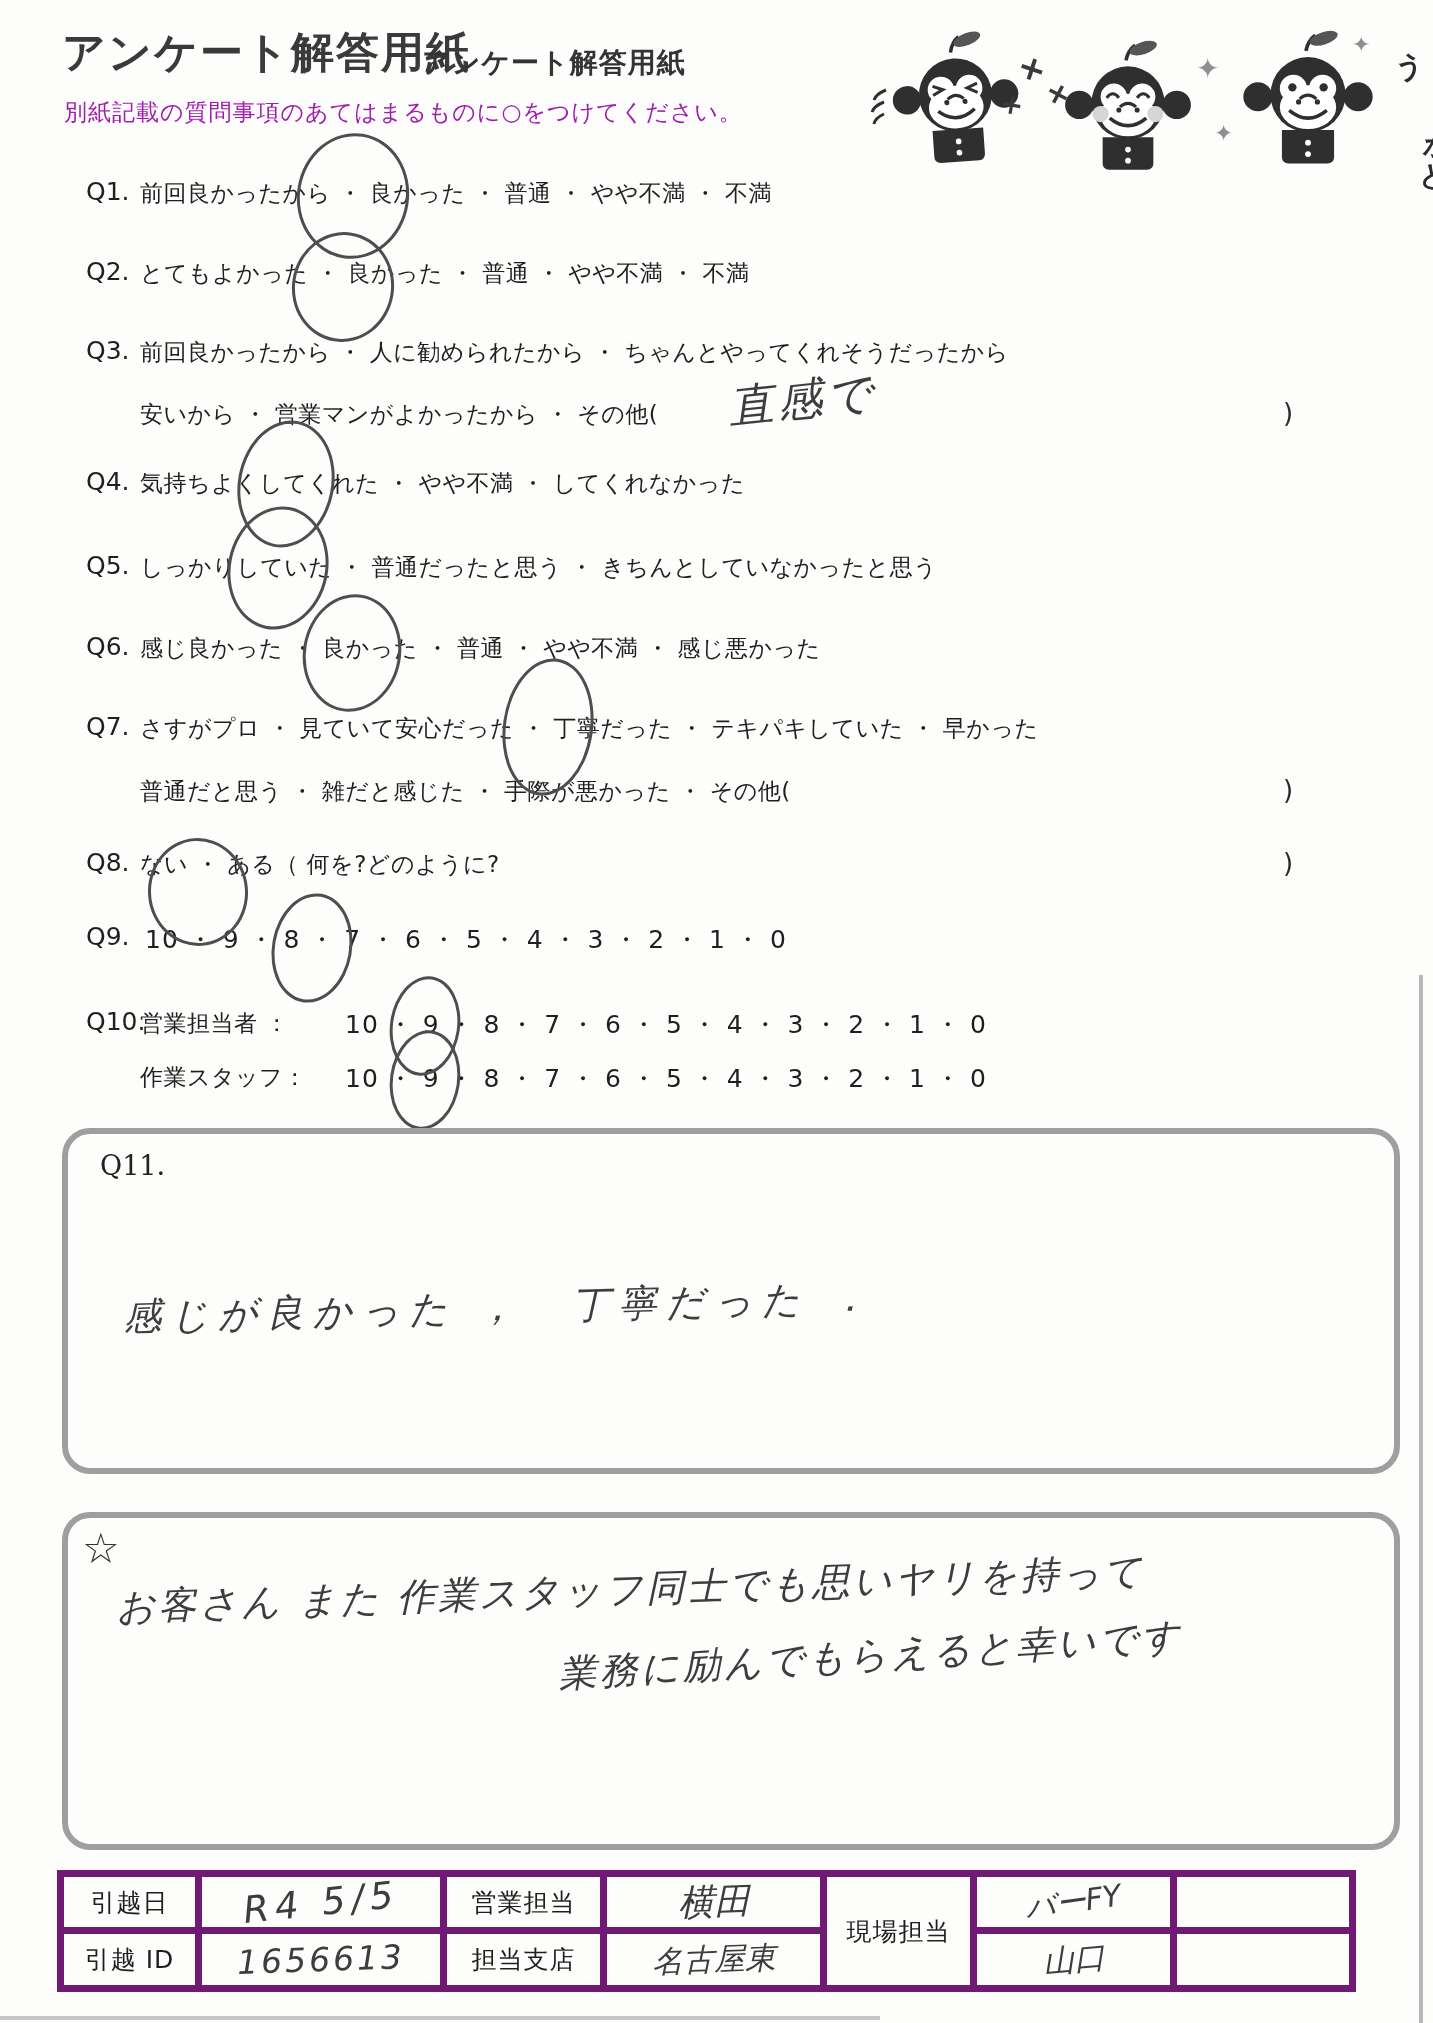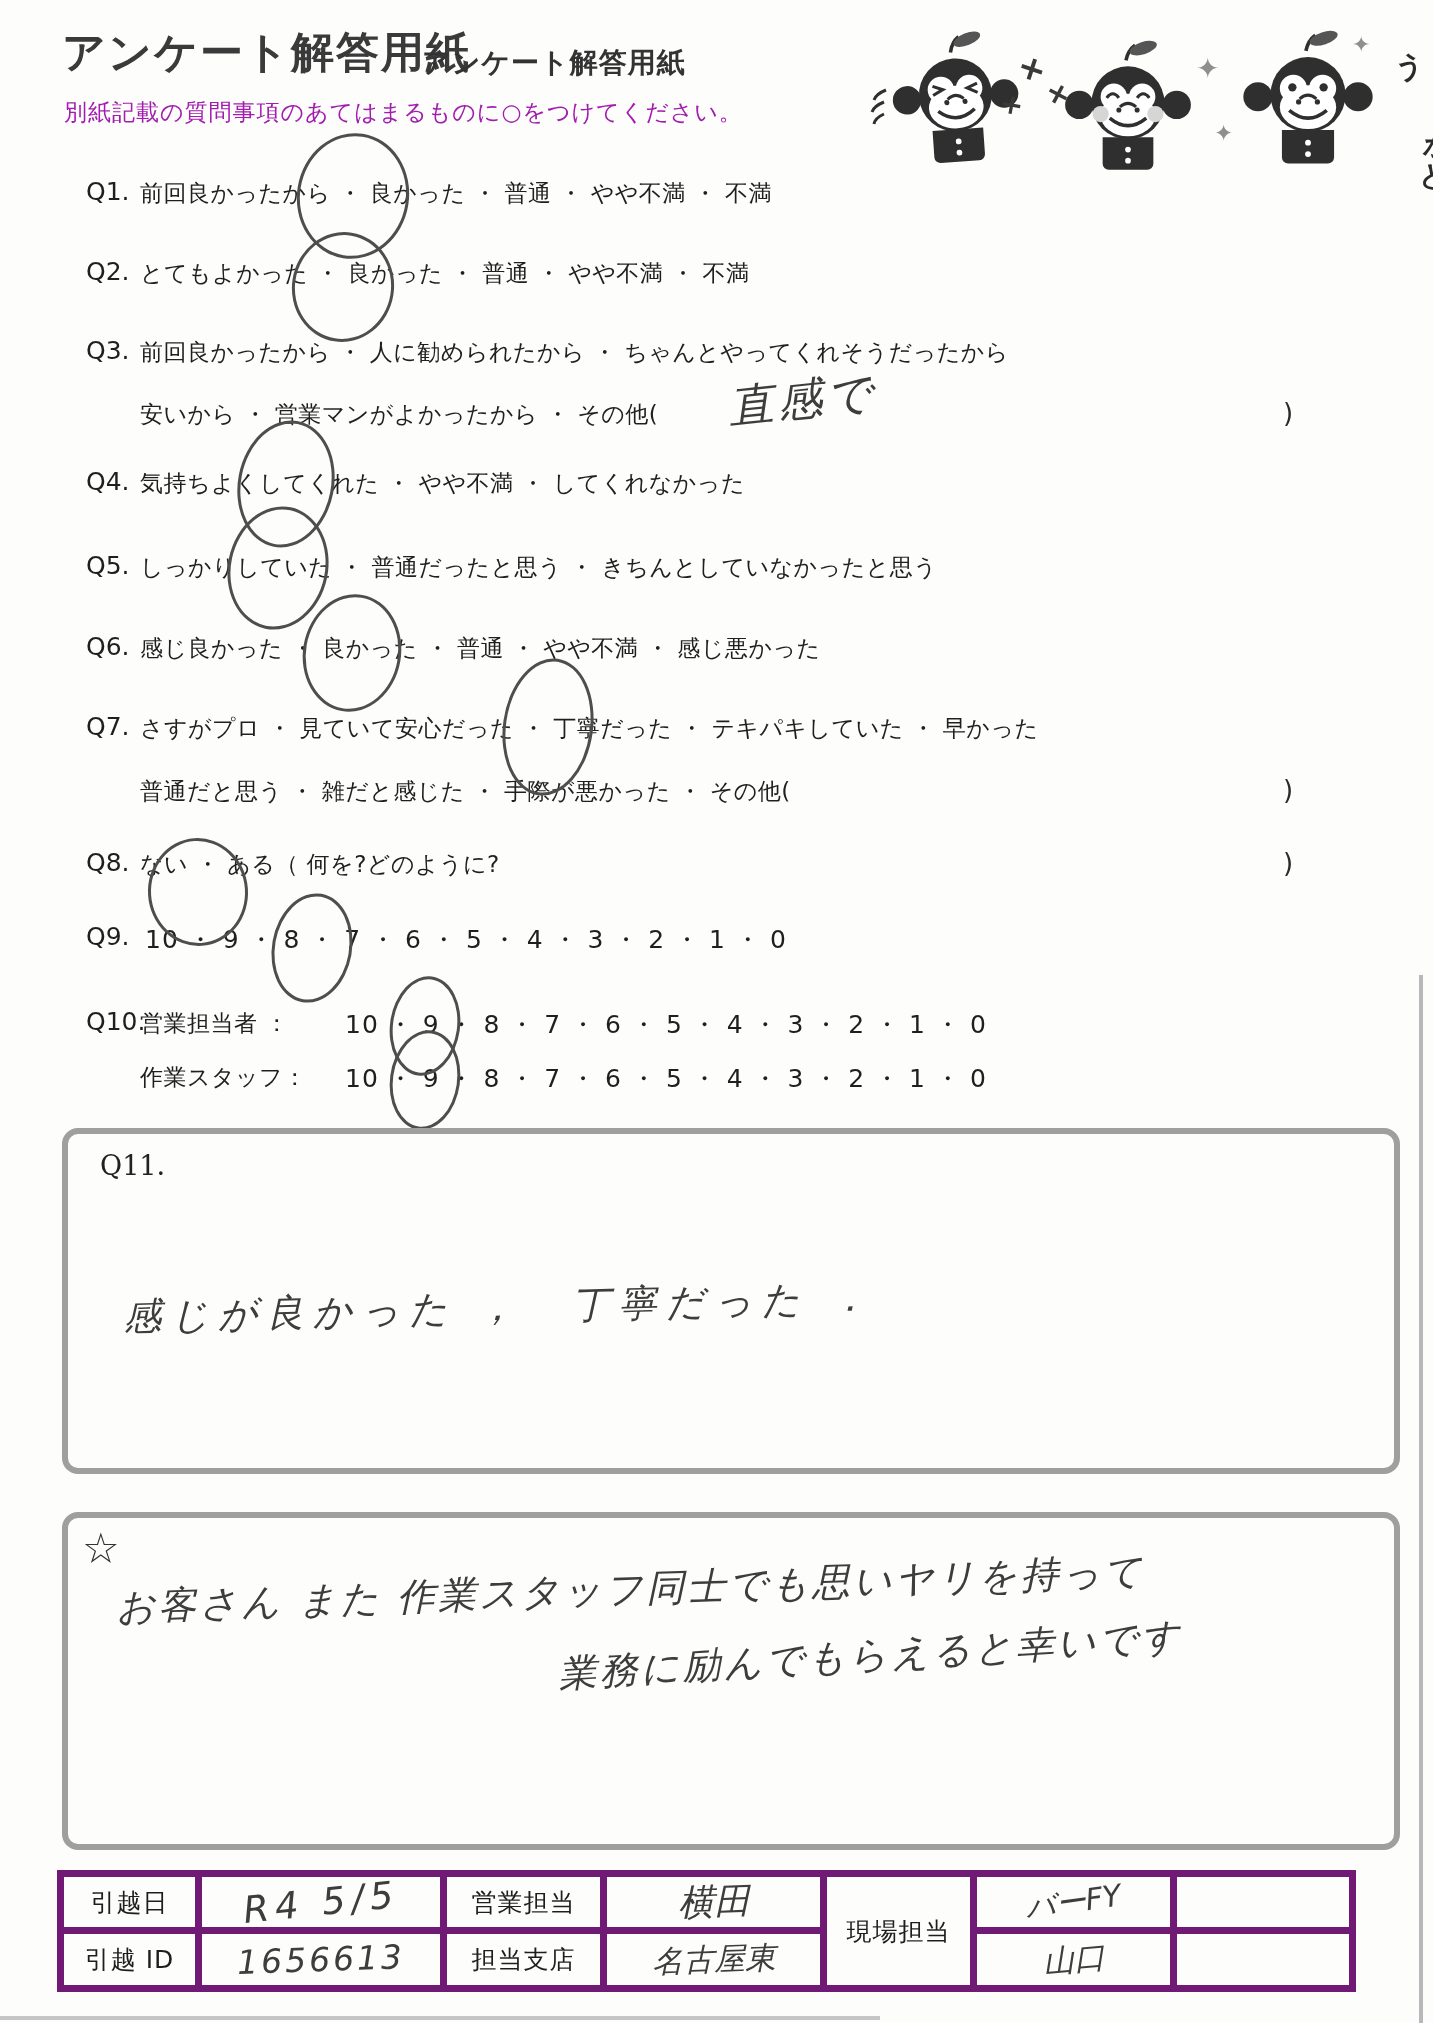--- a/index.html
+++ b/index.html
@@ -31,21 +31,21 @@
   .qnum{position:absolute;left:345px;top:1px;font-size:25px;font-weight:500;
     color:#1f1f1f;letter-spacing:1px;white-space:nowrap;}
   .qclose{position:absolute;left:1283px;top:0;font-size:26px;color:#2a2a2a;}
   .circle{position:absolute;border:3.5px solid #4e4e4e;border-radius:50%;
     background:transparent;}
   .hw{font-style:italic;color:#3d3d3d;white-space:nowrap;}
   .hw-q3{position:absolute;left:728px;top:370px;font-size:45px;transform:rotate(-6deg);
     letter-spacing:4px;font-weight:500;}
   
   .bigbox{position:absolute;left:62px;width:1326px;border:6px solid #9f9f9f;
-    border-radius:16px;background:transparent;}
+    border-radius:28px;background:transparent;}
   .q11-box{top:1128px;height:334px;}
   .star-box{top:1512px;height:326px;}
   .q11-label{position:absolute;left:32px;top:16px;
     font-family:"DejaVu Serif",serif;font-size:27px;color:#222;}
   .q11-hw{position:absolute;left:55px;top:148px;font-size:38px;letter-spacing:9px;
     transform:rotate(-1.5deg);}
   .star-icon{position:absolute;left:14px;top:6px;font-size:42px;color:#333;}
   .star-hw1{position:absolute;left:48px;top:46px;font-size:38px;letter-spacing:3px;
     transform:rotate(-2deg);}
   .star-hw2{position:absolute;left:490px;top:112px;font-size:38px;letter-spacing:3px;

